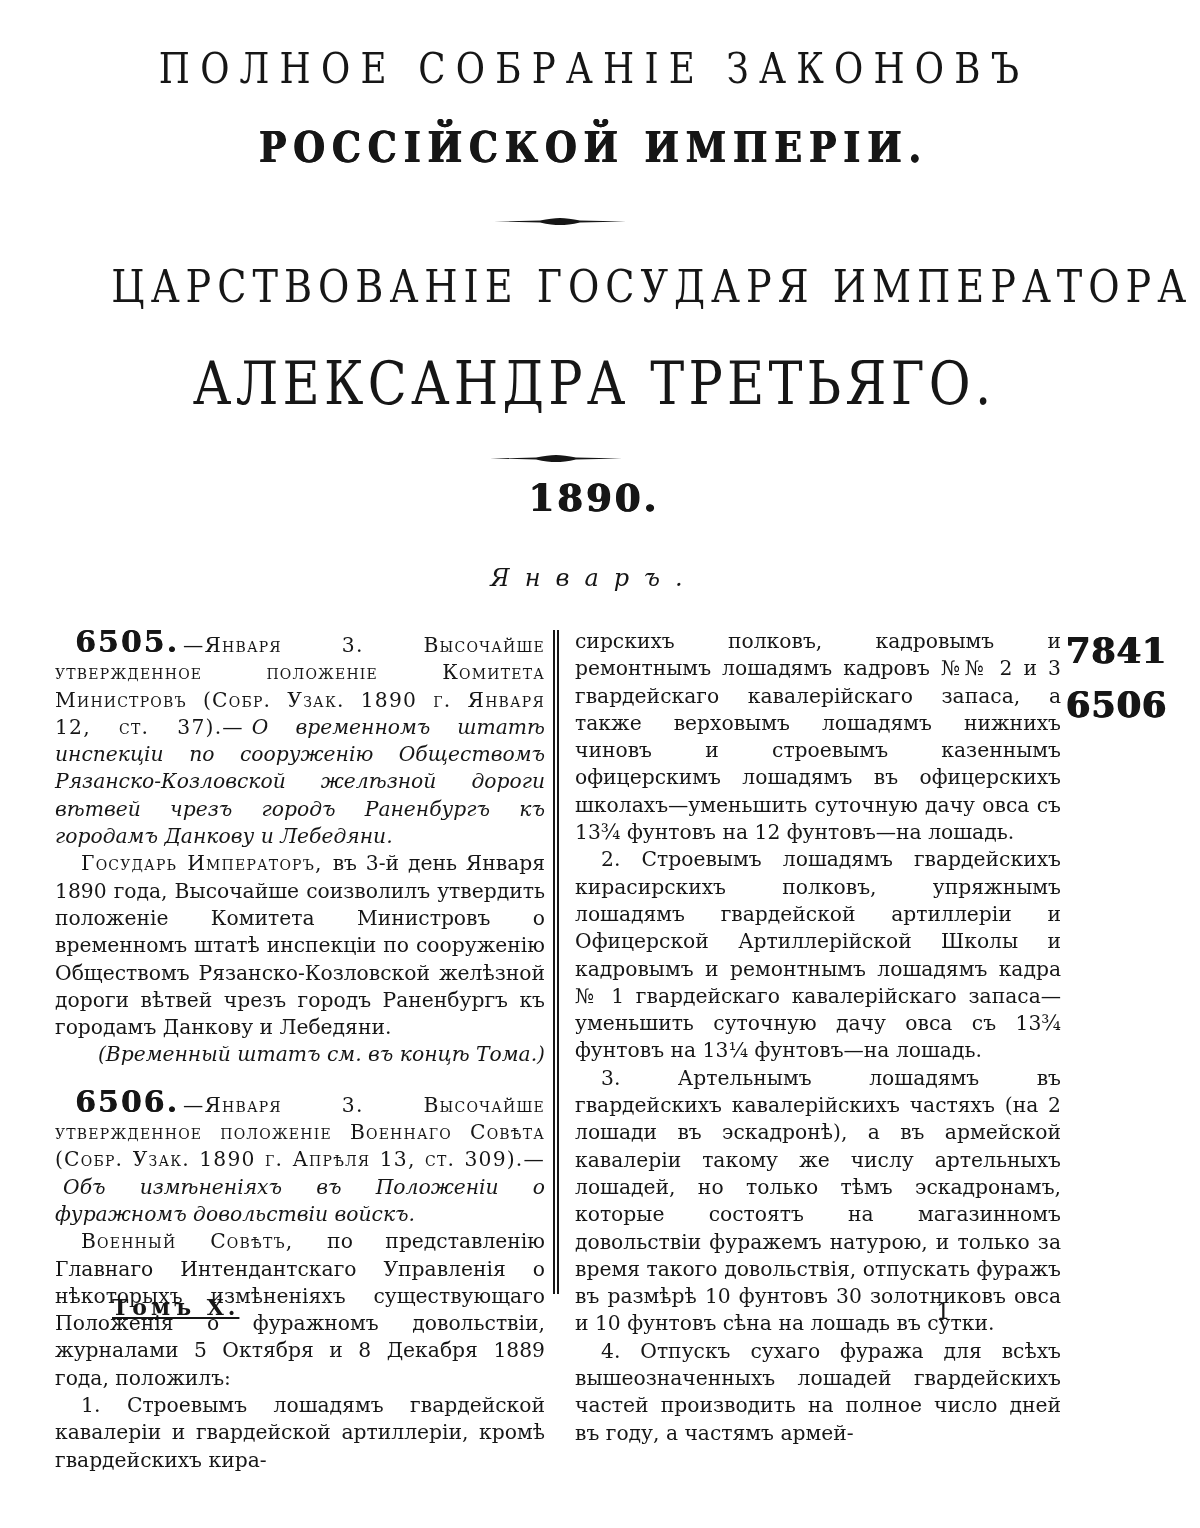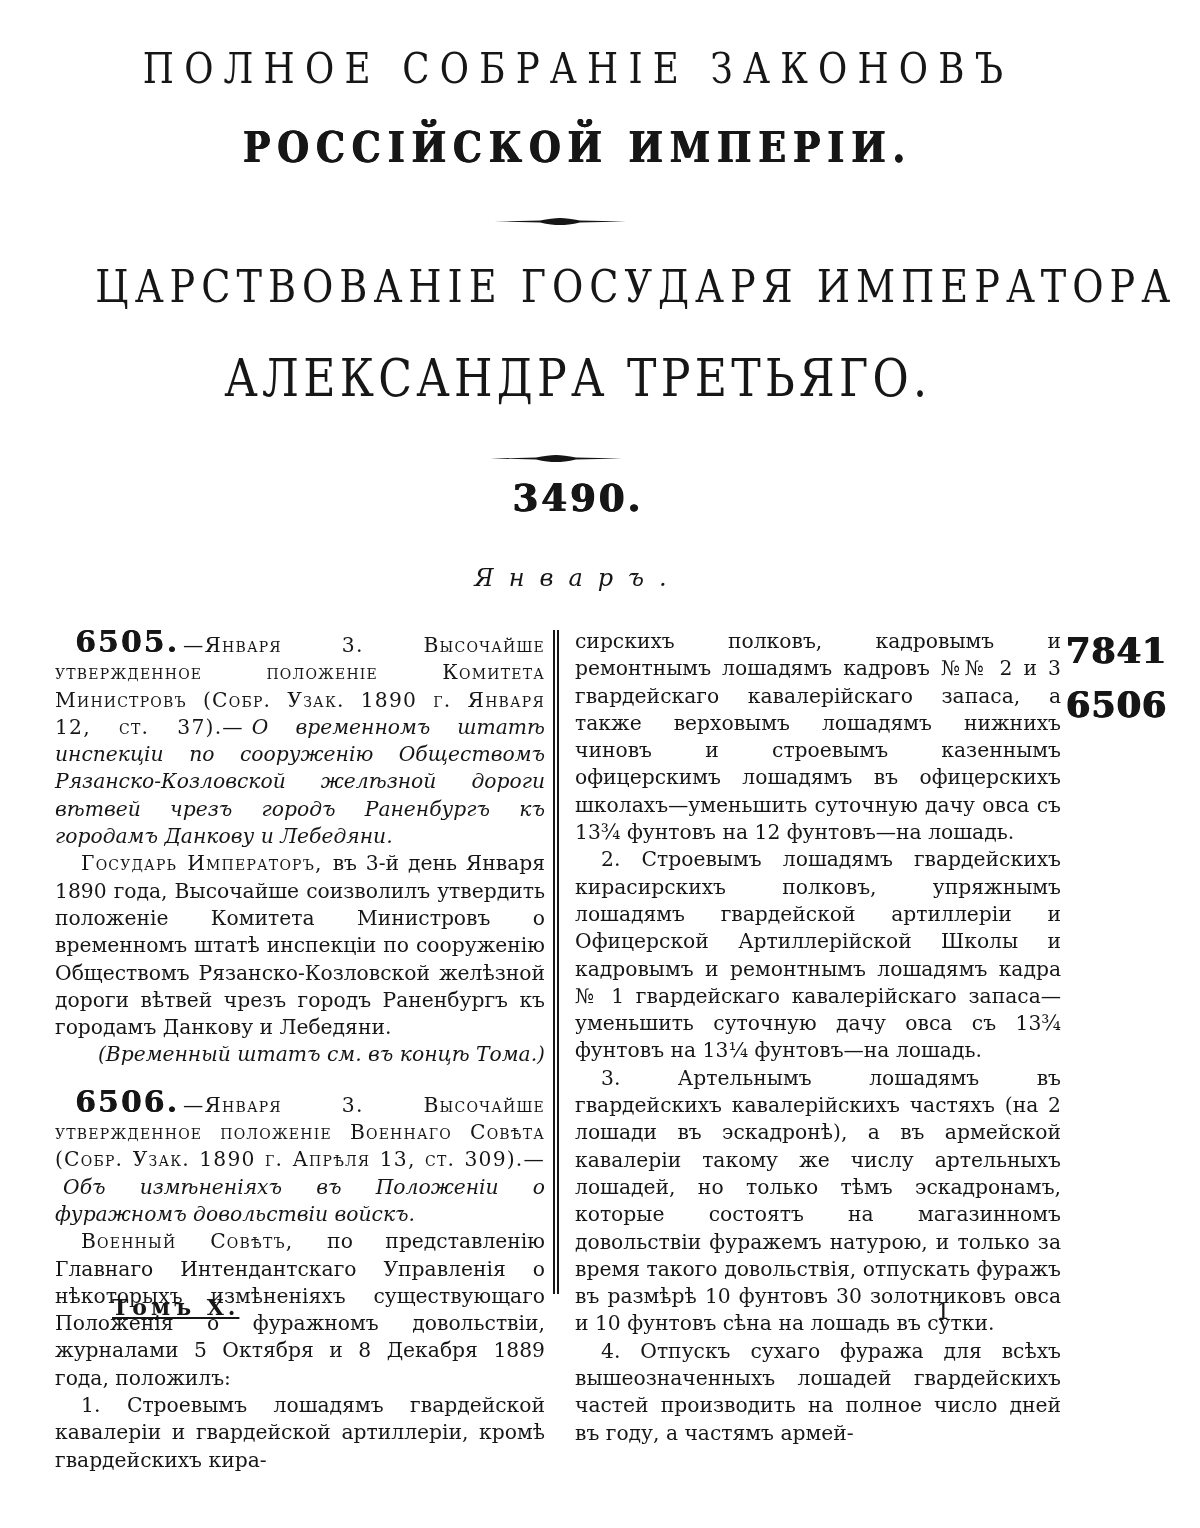--- a/index.html
+++ b/index.html
@@ -12,31 +12,31 @@
     width: 1200px;
     height: 1528px;
     background: #ffffff;
     color: #161616;
     font-family: "DejaVu Serif", serif;
     overflow: hidden;
   }
   
   .hdr {
     position: absolute;
-    left: 0;
+    left: 16px;
     width: 1156px;
     text-align: center;
     white-space: nowrap;
   }
   .condense { display: inline-block; transform: scaleX(0.85); transform-origin: 50% 50%; }
   .title1 { top: 44px;  font-size: 42px; letter-spacing: 12px; }
   .title2 { top: 122px; font-size: 43px; letter-spacing: 8px; font-weight: 700;
             text-shadow: 0.6px 0 0 #161616, -0.6px 0 0 #161616; }
   .reign1 { top: 260px; font-size: 45px; letter-spacing: 7px; }
-  .reign2 { top: 348px; font-size: 52px; letter-spacing: 5px; }
+  .reign2 { top: 348px; font-size: 60px; letter-spacing: 5px; }
   .year   { top: 476px; font-size: 37px; letter-spacing: 3px; font-weight: 700;
             text-shadow: 0.6px 0 0 #161616, -0.6px 0 0 #161616; }
   .month  { top: 564px; font-size: 24px; letter-spacing: 15px; font-style: italic; }
   
   .orn { position: absolute; width: 132px; height: 9px; }
   .orn1 { left: 494px; top: 211px; }
   .orn2 { left: 490px; top: 448px; }
   
   .columns {
     position: absolute;
@@ -113,21 +113,21 @@
 
   <div class="hdr reign1"><span class="condense">ЦАРСТВОВАНІЕ ГОСУДАРЯ ИМПЕРАТОРА</span></div>
   <div class="hdr reign2"><span class="condense">АЛЕКСАНДРА ТРЕТЬЯГО.</span></div>
 
   <div class="orn orn2">
     <svg width="132" height="9" viewBox="0 0 132 9" aria-hidden="true">
       <path d="M0,4.5 L46,3.6 Q58,1 66,1 Q74,1 86,3.6 L132,4.5 L86,5.4 Q74,8 66,8 Q58,8 46,5.4 Z" fill="#161616"></path>
     </svg>
   </div>
 
-  <div class="hdr year">3490.</div>
+  <div class="hdr year">1890.</div>
   <div class="hdr month">Январъ.</div>
 
   <div class="columns">
 
     <div class="col-left">
       <p class="entry-head"><span class="entry-num">6505.</span><span class="sc">—Января 3. Высочайше утвержденное положеніе Комитета Министровъ (Собр. Узак. 1890 г. Января 12, ст. 37).—</span><span class="it">О временномъ штатѣ инспекціи по сооруженію Обществомъ Рязанско-Козловской желѣзной дороги вѣтвей чрезъ городъ Раненбургъ къ городамъ Данкову и Лебедяни.</span></p>
       <p class="ind"><span class="sc">Государь Императоръ, </span><span>въ 3-й день Января 1890 года, Высочайше соизволилъ утвердить положеніе Комитета Министровъ о временномъ штатѣ инспекціи по сооруженію Обществомъ Рязанско-Козловской желѣзной дороги вѣтвей чрезъ городъ Раненбургъ къ городамъ Данкову и Лебедяни.</span></p>
       <p class="note">(Временный штатъ см. въ концѣ Тома.)</p>
 
       <p class="entry-head entry-gap"><span class="entry-num">6506.</span><span class="sc">—Января 3. Высочайше утвержденное положеніе Военнаго Совѣта (Собр. Узак. 1890 г. Апрѣля 13, ст. 309).—</span><span class="it">Объ измѣненіяхъ въ Положеніи о фуражномъ довольствіи войскъ.</span></p>

